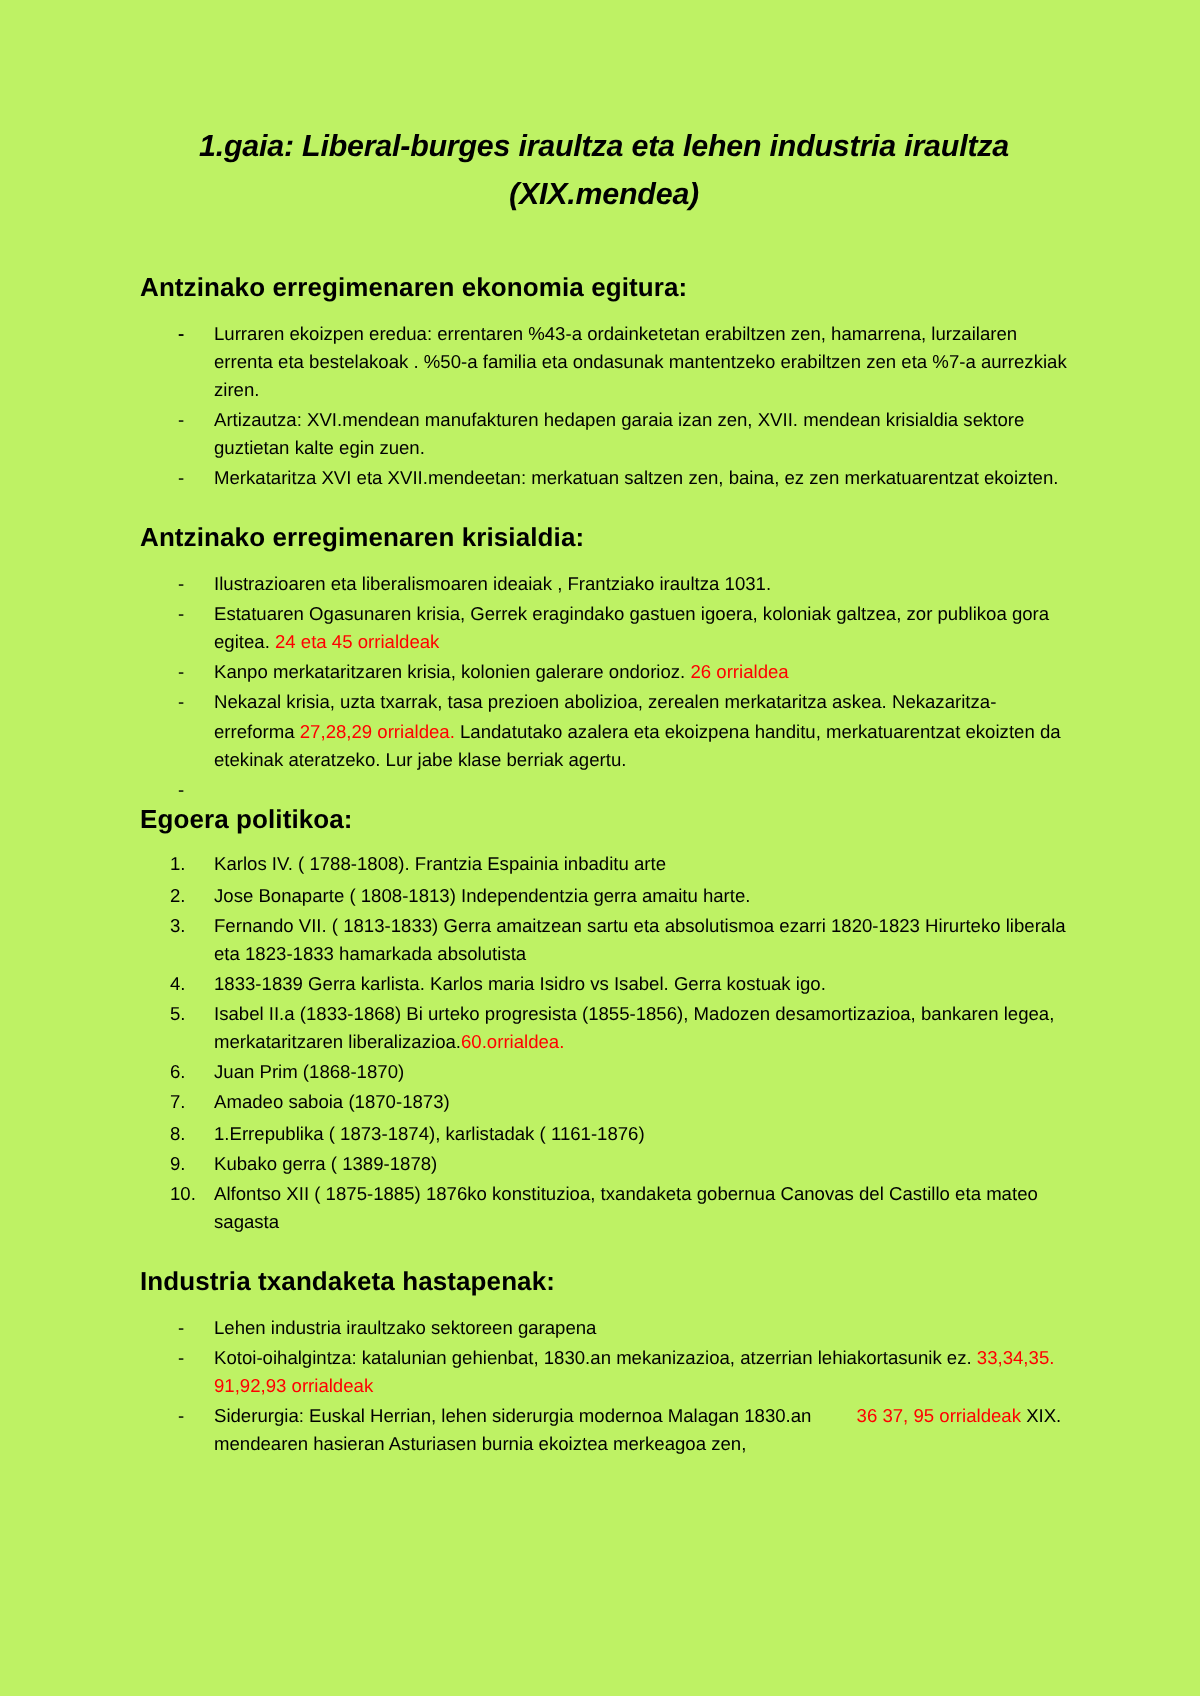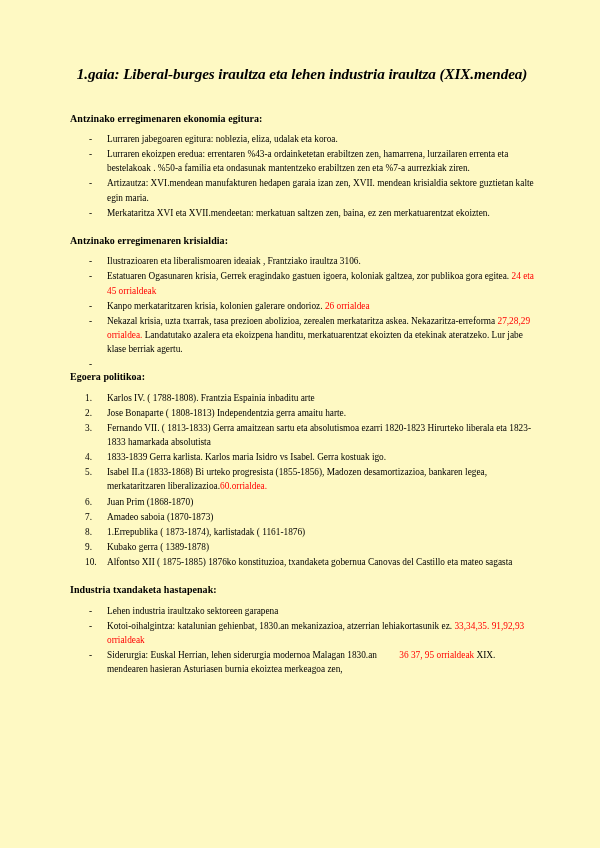--- a/index.html
+++ b/index.html
@@ -11,39 +11,38 @@
     width: 600px;
     height: 848px;
     font-family: "Liberation Sans", sans-serif;
     color: #000000;
     overflow: hidden;
   }
   .page {
     position: relative;
     width: 600px;
     height: 848px;
-    background: #fef9c3;
+    background: #bef264;
     box-sizing: border-box;
     padding: 62px 66px 0 70px;
-    font-family: Liberation Serif, serif;
   }
   .doc-title {
     font-size: 15.2px;
     font-weight: bold;
     font-style: italic;
     text-align: center;
     line-height: 1.55;
     margin: 0 0 26px 0;
     letter-spacing: -0.1px;
   }
   .section {
     margin: 0 0 4px 0;
   }
   .section-heading {
-    font-size: 10px;
+    font-size: 13px;
     font-weight: bold;
     margin: 0 0 7px 0;
     line-height: 1.35;
     letter-spacing: 0.05px;
   }
   .list {
     margin: 0 0 14px 0;
     padding: 0;
     list-style: none;
   }
@@ -77,30 +76,30 @@
 </style>
 </head>
 <body>
 
 <div class="page">
   <h1 class="doc-title">1.gaia: Liberal-burges iraultza eta lehen industria iraultza (XIX.mendea)</h1>
   <div id="sections-root">
       <div class="section">
         <div class="section-heading">Antzinako erregimenaren ekonomia egitura:</div>
         <ul class="list">
-          <li class="list-item"><span class="marker">-</span><span>Lurraren jabegoaren egitura: noblezia, eliza, udalak eta koroa.</span></li>
+          <li class="list-item"><span class="marker">-</span></li>
           <li class="list-item"><span class="marker">-</span><span>Lurraren ekoizpen eredua: errentaren %43-a ordainketetan erabiltzen zen, hamarrena, lurzailaren errenta eta bestelakoak . %50-a familia eta ondasunak mantentzeko erabiltzen zen eta %7-a aurrezkiak ziren.</span></li>
-          <li class="list-item"><span class="marker">-</span><span>Artizautza: XVI.mendean manufakturen hedapen garaia izan zen, XVII. mendean krisialdia sektore guztietan kalte egin maria.</span></li>
+          <li class="list-item"><span class="marker">-</span><span>Artizautza: XVI.mendean manufakturen hedapen garaia izan zen, XVII. mendean krisialdia sektore guztietan kalte egin zuen.</span></li>
           <li class="list-item"><span class="marker">-</span><span>Merkataritza XVI eta XVII.mendeetan: merkatuan saltzen zen, baina, ez zen merkatuarentzat ekoizten.</span></li>
         </ul>
       </div>
       <div class="section">
         <div class="section-heading">Antzinako erregimenaren krisialdia:</div>
         <ul class="list">
-          <li class="list-item"><span class="marker">-</span><span>Ilustrazioaren eta liberalismoaren ideaiak , Frantziako iraultza 3106.</span></li>
+          <li class="list-item"><span class="marker">-</span><span>Ilustrazioaren eta liberalismoaren ideaiak , Frantziako iraultza 1031.</span></li>
           <li class="list-item"><span class="marker">-</span><span>Estatuaren Ogasunaren krisia, Gerrek eragindako gastuen igoera, koloniak galtzea, zor publikoa gora egitea. </span><span class="red" style="color: rgb(255, 0, 0);">24 eta 45 orrialdeak</span></li>
           <li class="list-item"><span class="marker">-</span><span>Kanpo merkataritzaren krisia, kolonien galerare ondorioz. </span><span class="red" style="color: rgb(255, 0, 0);">26 orrialdea</span></li>
           <li class="list-item"><span class="marker">-</span><span>Nekazal krisia, uzta txarrak, tasa prezioen abolizioa, zerealen merkataritza askea. Nekazaritza-erreforma </span><span class="red" style="color: rgb(255, 0, 0);">27,28,29 orrialdea.</span><span> Landatutako azalera eta ekoizpena handitu, merkatuarentzat ekoizten da etekinak ateratzeko. Lur jabe klase berriak agertu.</span></li>
           <li class="list-item"><span class="marker">-</span></li>
         </ul>
       </div>
       <div class="section">
         <div class="section-heading">Egoera politikoa:</div>
         <ol class="list">
           <li class="list-item"><span class="marker num">1.</span><span>Karlos IV. ( 1788-1808). Frantzia Espainia inbaditu arte</span></li>

